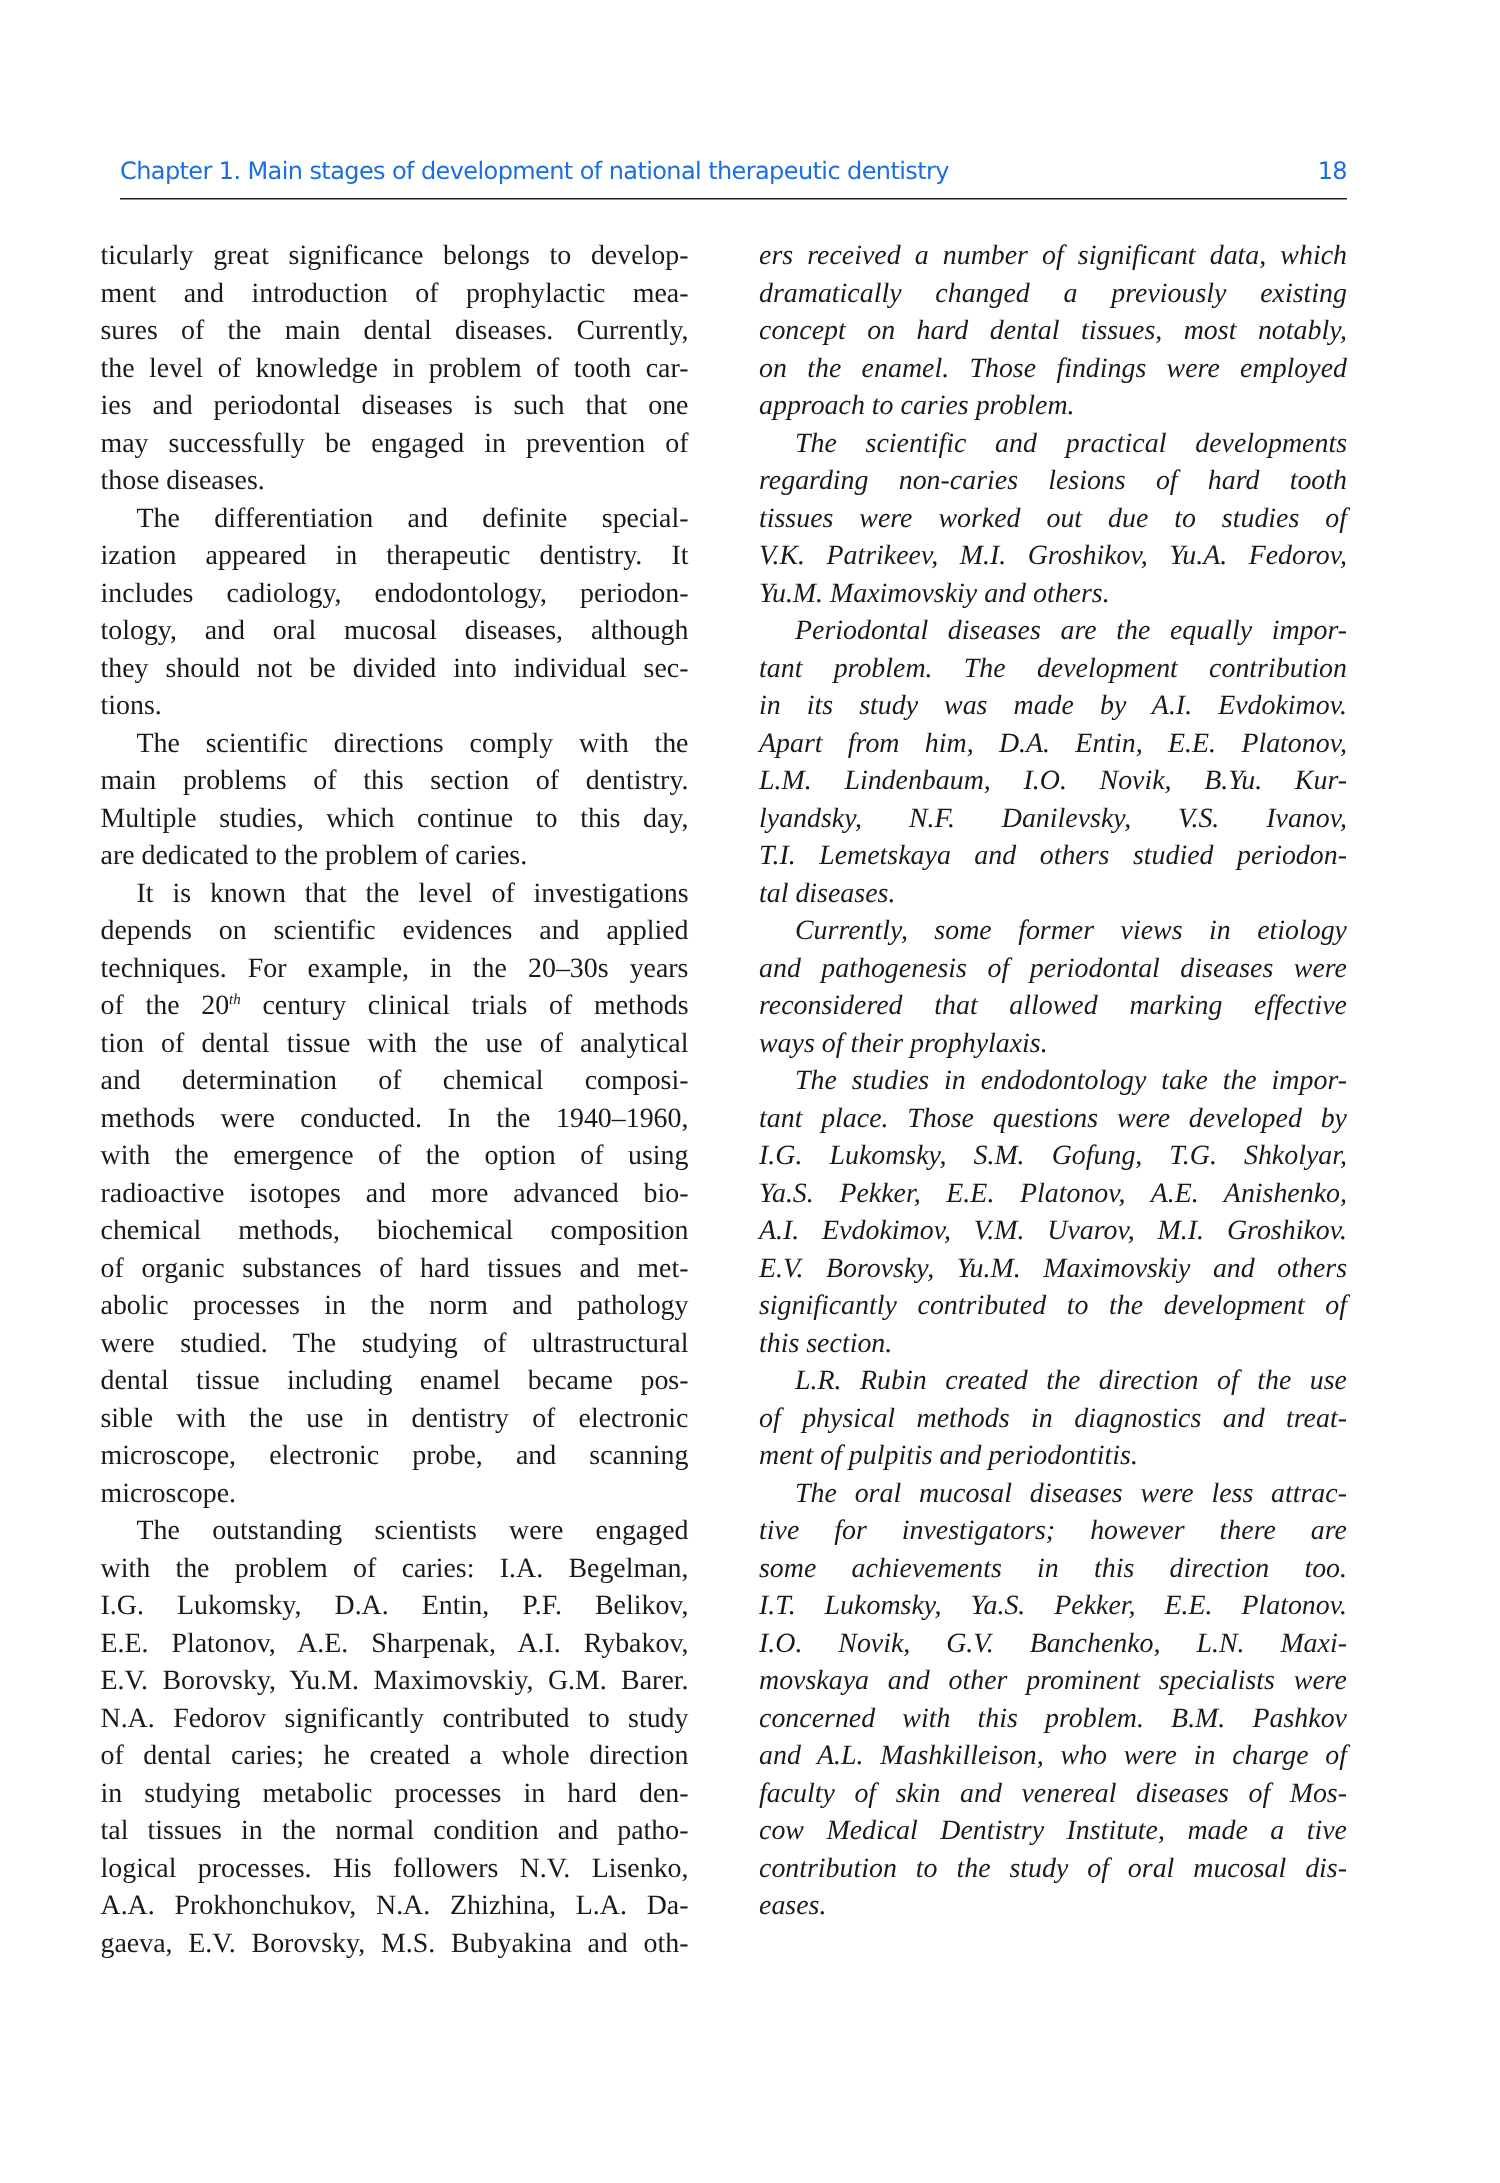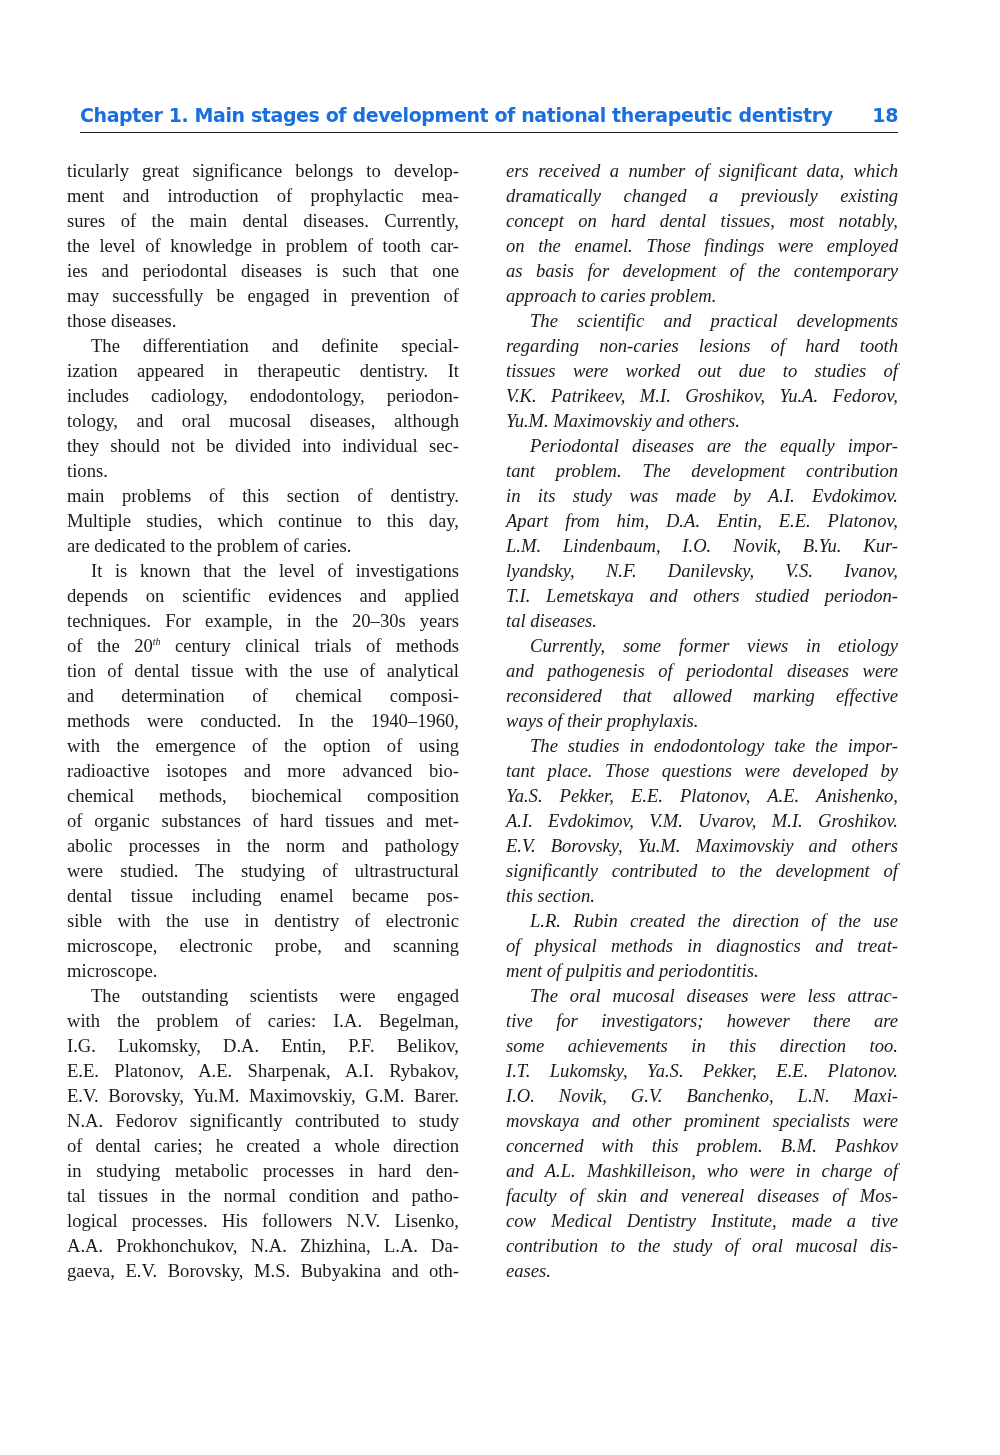--- a/index.html
+++ b/index.html
@@ -1,19 +1,19 @@
 <!DOCTYPE html>
 <html><head>
 <meta charset="utf-8">
 <style>
   html, body { margin: 0; padding: 0; background: #ffffff; }
   body { width: 1000px; height: 1455px; position: relative; overflow: hidden; }
   .header {
     position: absolute; left: 80px; top: 104px; width: 818px; height: 26px;
-    font-family: "DejaVu Sans", sans-serif; font-weight: bold; font-size: 19px;
+    font-family: "DejaVu Sans", sans-serif; font-weight: normal; font-size: 16px;
     color: #1a6fe0; letter-spacing: -0.4px;
   }
   .header .title { position: absolute; left: 0; top: 0; white-space: nowrap; }
   .header .pageno { position: absolute; right: 0; top: 0; }
   .rule { position: absolute; left: 80px; top: 132px; width: 818px; height: 1px; background: #222; }
   .col {
     position: absolute; top: 158px; width: 392px;
     font-family: "Liberation Serif", serif; font-size: 18.6px; color: #1a1a1a;
   }
   .col.left { left: 67px; }
@@ -42,20 +42,21 @@
     <span class="line">the level of knowledge in problem of tooth car-</span>
     <span class="line">ies and periodontal diseases is such that one</span>
     <span class="line">may successfully be engaged in prevention of</span>
     <span class="line last">those diseases.</span>
     <span class="line indent">The differentiation and definite special-</span>
     <span class="line">ization appeared in therapeutic dentistry. It</span>
     <span class="line">includes cadiology, endodontology, periodon-</span>
     <span class="line">tology, and oral mucosal diseases, although</span>
     <span class="line">they should not be divided into individual sec-</span>
     <span class="line last">tions.</span>
+    <span class="line indent">The scientific directions comply with the</span>
     <span class="line">main problems of this section of dentistry.</span>
     <span class="line">Multiple studies, which continue to this day,</span>
     <span class="line last">are dedicated to the problem of caries.</span>
     <span class="line indent">It is known that the level of investigations</span>
     <span class="line">depends on scientific evidences and applied</span>
     <span class="line">techniques. For example, in the 20–30s years</span>
     <span class="line">of the 20<sup>th</sup> century clinical trials of methods</span>
     <span class="line">tion of dental tissue with the use of analytical</span>
     <span class="line">and determination of chemical composi-</span>
     <span class="line">methods were conducted. In the 1940–1960,</span>
@@ -80,41 +81,41 @@
     <span class="line">tal tissues in the normal condition and patho-</span>
     <span class="line">logical processes. His followers N.V. Lisenko,</span>
     <span class="line">A.A. Prokhonchukov, N.A. Zhizhina, L.A. Da-</span>
     <span class="line">gaeva, E.V. Borovsky, M.S. Bubyakina and oth-</span>
   </div>
 <div class="col right" id="col-right">
     <span class="line">ers received a number of significant data, which</span>
     <span class="line">dramatically changed a previously existing</span>
     <span class="line">concept on hard dental tissues, most notably,</span>
     <span class="line">on the enamel. Those findings were employed</span>
-    <span class="line">as basis for development of the contemporary</span>
     <span class="line last">approach to caries problem.</span>
     <span class="line indent">The scientific and practical developments</span>
     <span class="line">regarding non-caries lesions of hard tooth</span>
     <span class="line">tissues were worked out due to studies of</span>
     <span class="line">V.K. Patrikeev, M.I. Groshikov, Yu.A. Fedorov,</span>
     <span class="line last">Yu.M. Maximovskiy and others.</span>
     <span class="line indent">Periodontal diseases are the equally impor-</span>
     <span class="line">tant problem. The development contribution</span>
     <span class="line">in its study was made by A.I. Evdokimov.</span>
     <span class="line">Apart from him, D.A. Entin, E.E. Platonov,</span>
     <span class="line">L.M. Lindenbaum, I.O. Novik, B.Yu. Kur-</span>
     <span class="line">lyandsky, N.F. Danilevsky, V.S. Ivanov,</span>
     <span class="line">T.I. Lemetskaya and others studied periodon-</span>
     <span class="line last">tal diseases.</span>
     <span class="line indent">Currently, some former views in etiology</span>
     <span class="line">and pathogenesis of periodontal diseases were</span>
     <span class="line">reconsidered that allowed marking effective</span>
     <span class="line last">ways of their prophylaxis.</span>
     <span class="line indent">The studies in endodontology take the impor-</span>
     <span class="line">tant place. Those questions were developed by</span>
+    <span class="line">I.G. Lukomsky, S.M. Gofung, T.G. Shkolyar,</span>
     <span class="line">Ya.S. Pekker, E.E. Platonov, A.E. Anishenko,</span>
     <span class="line">A.I. Evdokimov, V.M. Uvarov, M.I. Groshikov.</span>
     <span class="line">E.V. Borovsky, Yu.M. Maximovskiy and others</span>
     <span class="line">significantly contributed to the development of</span>
     <span class="line last">this section.</span>
     <span class="line indent">L.R. Rubin created the direction of the use</span>
     <span class="line">of physical methods in diagnostics and treat-</span>
     <span class="line last">ment of pulpitis and periodontitis.</span>
     <span class="line indent">The oral mucosal diseases were less attrac-</span>
     <span class="line">tive for investigators; however there are</span>

